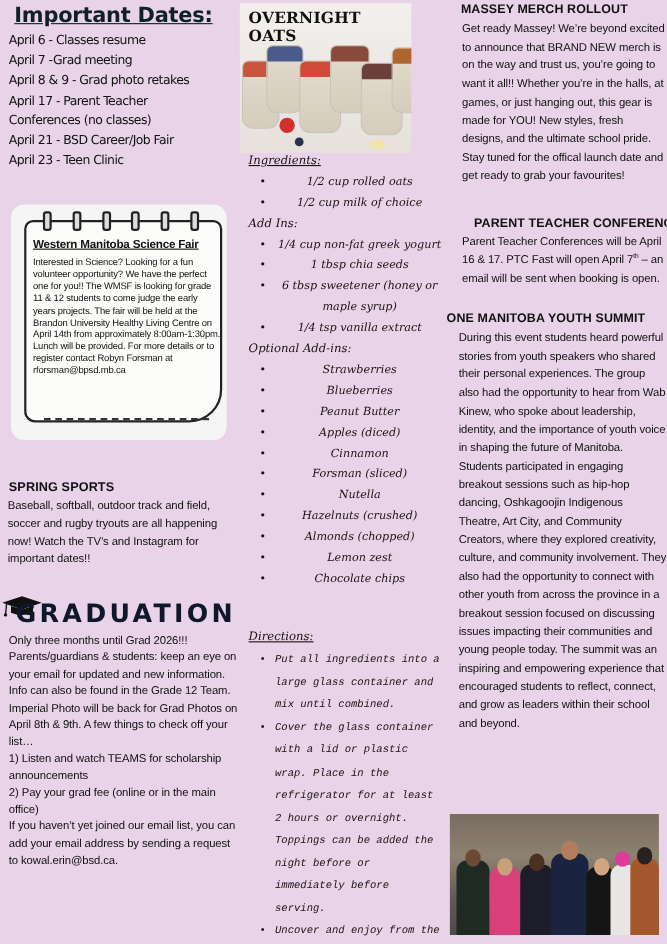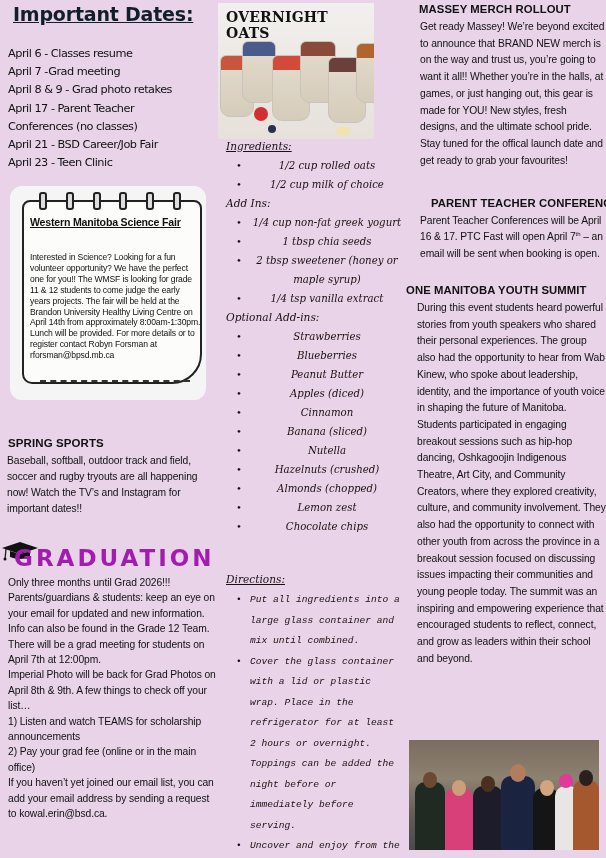--- a/index.html
+++ b/index.html
@@ -11,21 +11,21 @@
       position: relative;
     }
 
     
     .dates-title {
       position: absolute; left: 13px; top: 3px;
       font-family: "DejaVu Sans", sans-serif;
       font-weight: bold; font-size: 19px; text-decoration: underline;
       color: #10202a; letter-spacing: -0.2px;
     }
-    .dates-list { position: absolute; left: 8px; top: 45px; width: 210px; }
+    .dates-list { position: absolute; left: 8px; top: 28px; width: 210px; }
     .dates-list li {
       list-style: none; font-size: 11.3px; line-height: 18.2px; color: #111;
       white-space: nowrap; font-family: "DejaVu Sans", sans-serif; letter-spacing: -0.5px;
     }
 
     .notepad {
       position: absolute; left: 10px; top: 186px; width: 196px; height: 214px;
       background: #f5f5f5; border-radius: 12px;
     }
     .notepad-inner {
@@ -43,37 +43,37 @@
       position: absolute; left: 40px; top: 380px; width: 150px; height: 2px;
       border-top: 2px dashed #333;
     }
     .science-title {
       position: absolute; left: 30px; top: 216px; width: 176px;
       font-weight: bold; font-size: 10.6px; text-decoration: underline; color: #111;
       white-space: nowrap; letter-spacing: -0.2px;
     }
     .science-body {
       position: absolute; left: 30px; top: 233px; width: 172px;
-      font-size: 8.6px; line-height: 10.9px; color: #111; letter-spacing: -0.15px; margin-top: 19px;
+      font-size: 8.6px; line-height: 10.9px; color: #111; letter-spacing: -0.15px;
     }
 
     .sports-title {
       position: absolute; left: 8px; top: 437px;
       font-weight: bold; font-size: 11.5px; color: #111; letter-spacing: 0.1px;
     }
     .sports-body {
       position: absolute; left: 7px; top: 453px; width: 200px;
       font-size: 10.3px; line-height: 16px; color: #111; letter-spacing: -0.1px;
     }
 
     .grad-cap { position: absolute; left: 0; top: 540px; width: 40px; height: 22px; }
     .grad-title {
       position: absolute; left: 14px; top: 545px;
       font-family: "DejaVu Sans", sans-serif; font-weight: bold; font-size: 23px;
-      letter-spacing: 3px; color: #a21caf;
+      letter-spacing: 3px; color: #0f172a;
     }
     .grad-body {
       position: absolute; left: 8px; top: 575px; width: 210px;
       font-size: 10.3px; line-height: 15.4px; color: #111; letter-spacing: -0.1px;
     }
 
     
     .oats-photo {
       position: absolute; left: 218px; top: 3px; width: 156px; height: 136px;
       background: linear-gradient(180deg, #f2f0ee 0%, #ebe7e2 55%, #e6e1db 100%);
@@ -182,21 +182,20 @@
   <svg class="grad-cap" viewBox="0 0 40 22">
     <polygon points="2,8 20,2 38,8 20,14" fill="#111"></polygon>
     <path d="M10,11 L10,17 Q20,21 30,17 L30,11 L20,14 Z" fill="#111"></path>
     <line x1="6" y1="9" x2="5" y2="19" stroke="#111" stroke-width="1.2"></line>
     <circle cx="5" cy="19" r="1.5" fill="#111"></circle>
   </svg>
   <h2 class="grad-title">GRADUATION</h2>
   <div class="grad-body">
     <div>Only three months until Grad 2026!!!</div>
     <div>Parents/guardians &amp; students: keep an eye on your email for updated and new information. Info can also be found in the Grade 12 Team.</div>
-    <div>There will be a grad meeting for students on  April 7th at 12:00pm.</div>
     <div>Imperial Photo will be back for Grad Photos on April 8th &amp; 9th.  A few things to check off your list…</div>
     <div>1) Listen and watch TEAMS for scholarship announcements</div>
     <div>2) Pay your grad fee (online or in the main office)</div>
     <div>If you haven’t yet joined our email list, you can add your email address by sending a request to kowal.erin@bsd.ca.</div>
   </div>
 </div>
 
 <div class="oats-photo">
   <div class="jar" style="left:2px;top:52px;width:34px;height:62px;">
       <div class="jar-top" style="background:#c8553d;"></div>
@@ -226,31 +225,31 @@
 <div class="recipe">
   <div class="head underline">Ingredients:</div>
   <ul>
     <li>1/2 cup rolled oats</li>
     <li>1/2 cup milk of choice</li>
   </ul>
   <div class="head">Add Ins:</div>
   <ul>
     <li>1/4 cup non-fat greek yogurt</li>
     <li>1 tbsp chia seeds</li>
-    <li>2 tbsp sweetener (honey or maple syrup)</li>
+    <li>6 tbsp sweetener (honey or maple syrup)</li>
     <li>1/4 tsp vanilla extract</li>
   </ul>
   <div class="head">Optional Add-ins:</div>
   <ul>
     <li>Strawberries</li>
     <li>Blueberries</li>
     <li>Peanut Butter</li>
     <li>Apples (diced)</li>
     <li>Cinnamon</li>
-    <li>Banana (sliced)</li>
+    <li>Forsman (sliced)</li>
     <li>Nutella</li>
     <li>Hazelnuts (crushed)</li>
     <li>Almonds (chopped)</li>
     <li>Lemon zest</li>
     <li>Chocolate chips</li>
   </ul>
 </div>
 
 <div class="directions">
   <div class="head">Directions:</div>

